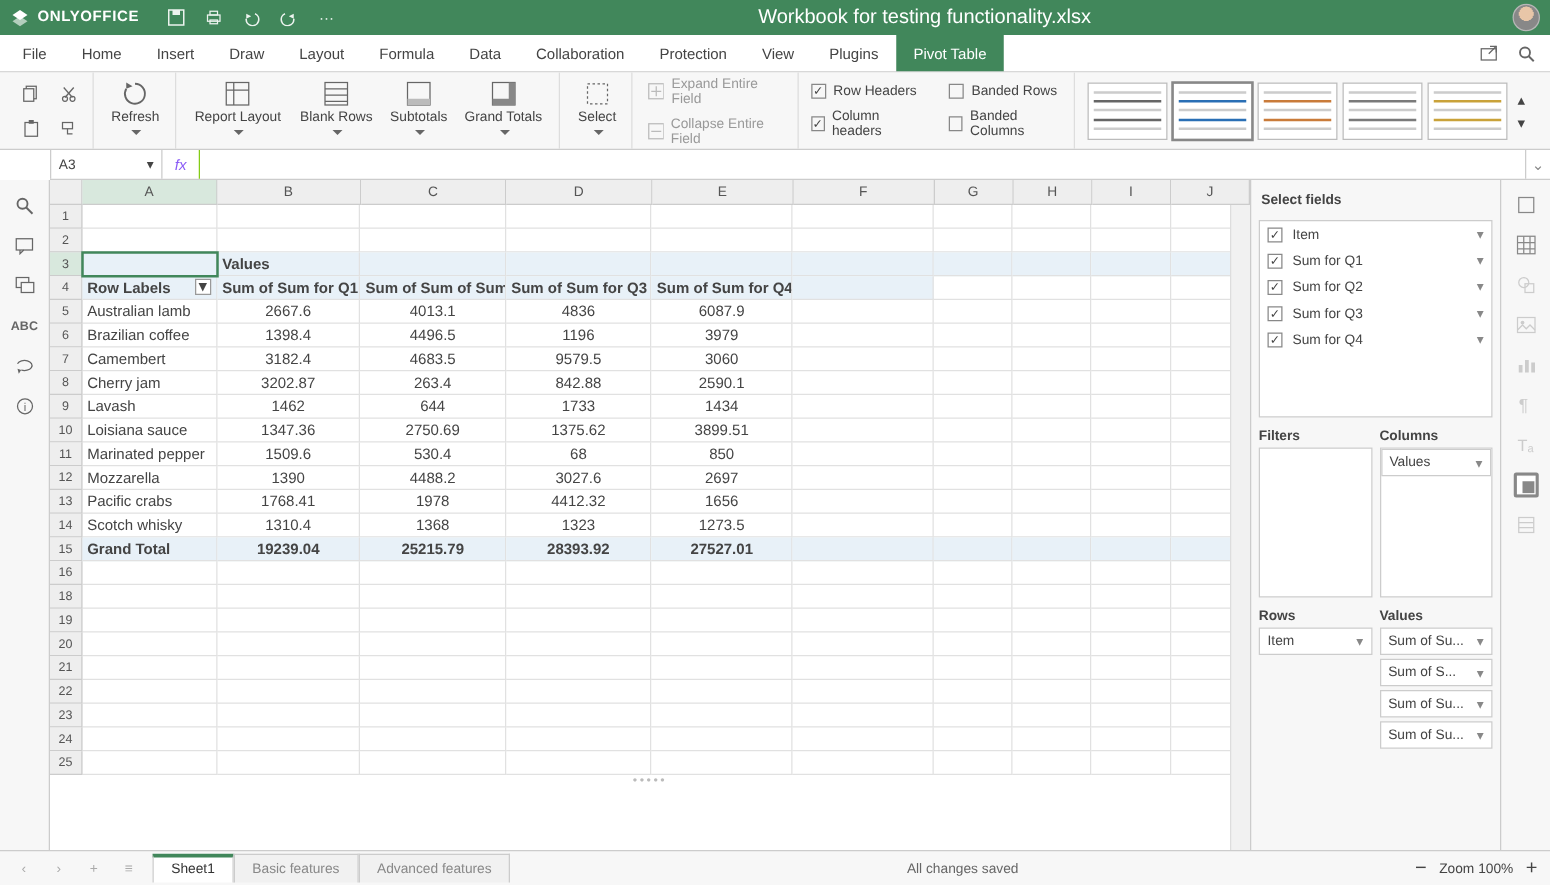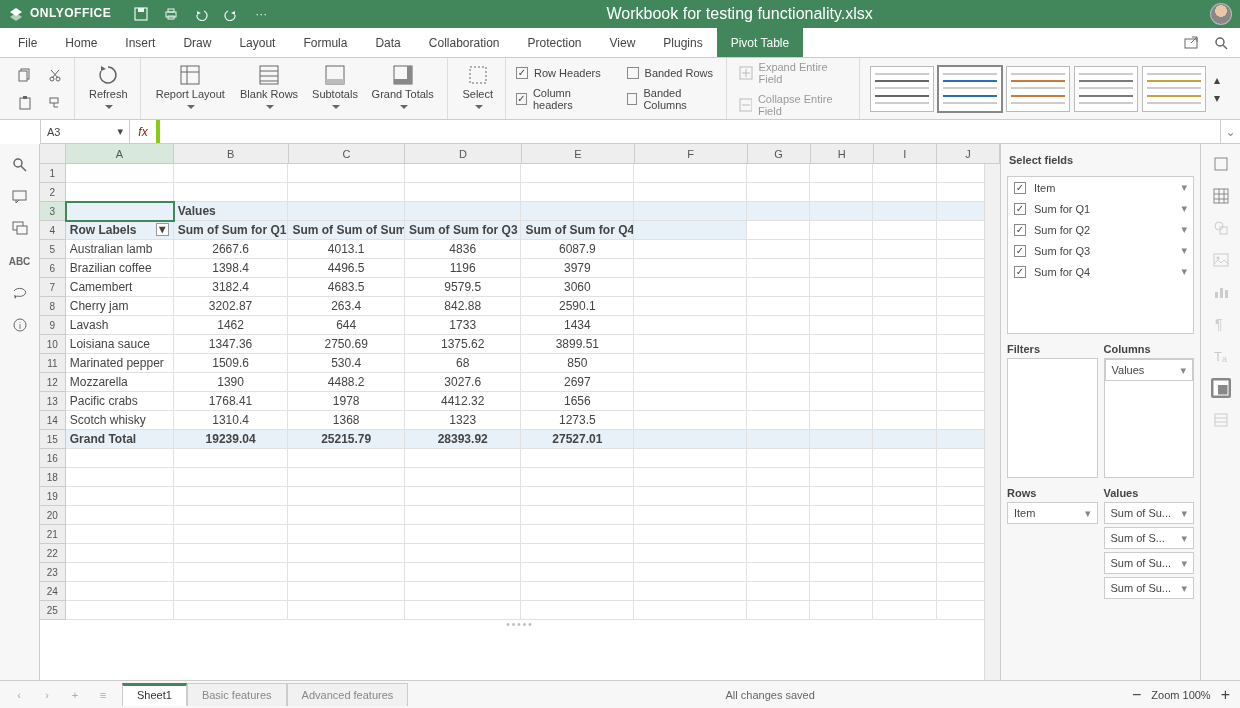--- a/index.html
+++ b/index.html
@@ -35,21 +35,21 @@
 .styles { display:flex; gap:4px; align-items:center; padding-left:8px;}
 .sthumb { width:64px; height:46px; border:1px solid #bbb; background:#fff; display:flex; flex-direction:column; justify-content:space-around; padding:4px; cursor:pointer;}
 .sthumb.sel{outline:2px solid #888; outline-offset:-1px;}
 .sthumb .ln{height:2px; background:#888;}
 .sarrow { width:18px; display:flex; flex-direction:column; gap:4px; justify-content:center; padding-left:4px;}
 
 
 .fbar { height: 24px; border-bottom: 1px solid #ccc; display:flex; align-items:stretch; margin-left:40px;}
 .fbar .name { width:90px; border:1px solid #ccc; border-top:none; border-bottom:none; display:flex; align-items:center; padding:0 6px; font-size:11px;}
 .fbar .name .dd{margin-left:auto;}
-.fbar .fx { width:30px; display:flex;align-items:center;justify-content:center; font-style:italic; color:#7f1d1d; border-right:4px solid #84cc16;}
+.fbar .fx { width:30px; display:flex;align-items:center;justify-content:center; font-style:italic; color:#8b5cf6; border-right:1px solid #84cc16;}
 .fbar .inp { flex:1; padding:0 6px; }
 .fbar .ex { width:20px; display:flex;align-items:center;justify-content:center;color:#888; border-left:1px solid #ccc;}
 
 
 .main { display:flex; height: calc(708px - 28px - 30px - 62px - 24px - 28px); }
 .lside { width:40px; background:#f7f7f7; border-right:1px solid #ccc; display:flex; flex-direction:column; align-items:center; gap:14px; padding-top:12px;}
 .lside .ic{width:18px;height:18px;display:flex;align-items:center;justify-content:center;color:#666;cursor:pointer;}
 
 .sheet { flex:1; position:relative; overflow:hidden; background:#fff;}
 .grid { position:absolute; inset:0; }
@@ -274,58 +274,58 @@
           <svg width="22" height="22">
             <rect x="3" y="3" width="16" height="16" fill="none" stroke="#666" stroke-dasharray="2"></rect>
           </svg>
         </div>
       <span><span>Select</span><br><span class="caret"></span></span>
     </div>
   </div>
 
   <div class="rgroup">
     <div class="rcol">
-      <div class="rchk on">
-          <span class="box"></span>
-          <span>Row Headers</span>
-        </div>
-      <div class="rchk on">
-          <span class="box"></span>
-          <span>Column headers</span>
-        </div>
-    </div>
-    <div class="rcol" style="margin-left:18px;">
-      <div class="rchk">
-          <span class="box"></span>
-          <span>Banded Rows</span>
-        </div>
-      <div class="rchk">
-          <span class="box"></span>
-          <span>Banded Columns</span>
-        </div>
-    </div>
-  </div>
-
-  <div class="rgroup">
-    <div class="rcol">
       <div class="rtext-btn">
         <svg width="14" height="14">
             <rect x="1" y="1" width="12" height="12" fill="none" stroke="#bbb"></rect>
             <line x1="7" y1="3" x2="7" y2="11" stroke="#bbb"></line>
             <line x1="3" y1="7" x2="11" y2="7" stroke="#bbb"></line>
           </svg>
         <span>Expand Entire Field</span>
       </div>
       <div class="rtext-btn">
         <svg width="14" height="14">
             <rect x="1" y="1" width="12" height="12" fill="none" stroke="#bbb"></rect>
             <line x1="3" y1="7" x2="11" y2="7" stroke="#bbb"></line>
           </svg>
         <span>Collapse Entire Field</span>
       </div>
+    </div>
+  </div>
+
+  <div class="rgroup">
+    <div class="rcol">
+      <div class="rchk on">
+          <span class="box"></span>
+          <span>Row Headers</span>
+        </div>
+      <div class="rchk on">
+          <span class="box"></span>
+          <span>Column headers</span>
+        </div>
+    </div>
+    <div class="rcol" style="margin-left:18px;">
+      <div class="rchk">
+          <span class="box"></span>
+          <span>Banded Rows</span>
+        </div>
+      <div class="rchk">
+          <span class="box"></span>
+          <span>Banded Columns</span>
+        </div>
     </div>
   </div>
 
   <div class="rgroup noborder styles">
     <div id="styles-host" style="display:flex;gap:4px;">
         <div class="sthumb">
           <div class="ln" style="background: rgb(204, 204, 204);"></div>
           <div class="ln" style="background: rgb(102, 102, 102);"></div>
           <div class="ln" style="background: rgb(204, 204, 204);"></div>
           <div class="ln" style="background: rgb(102, 102, 102);"></div>

